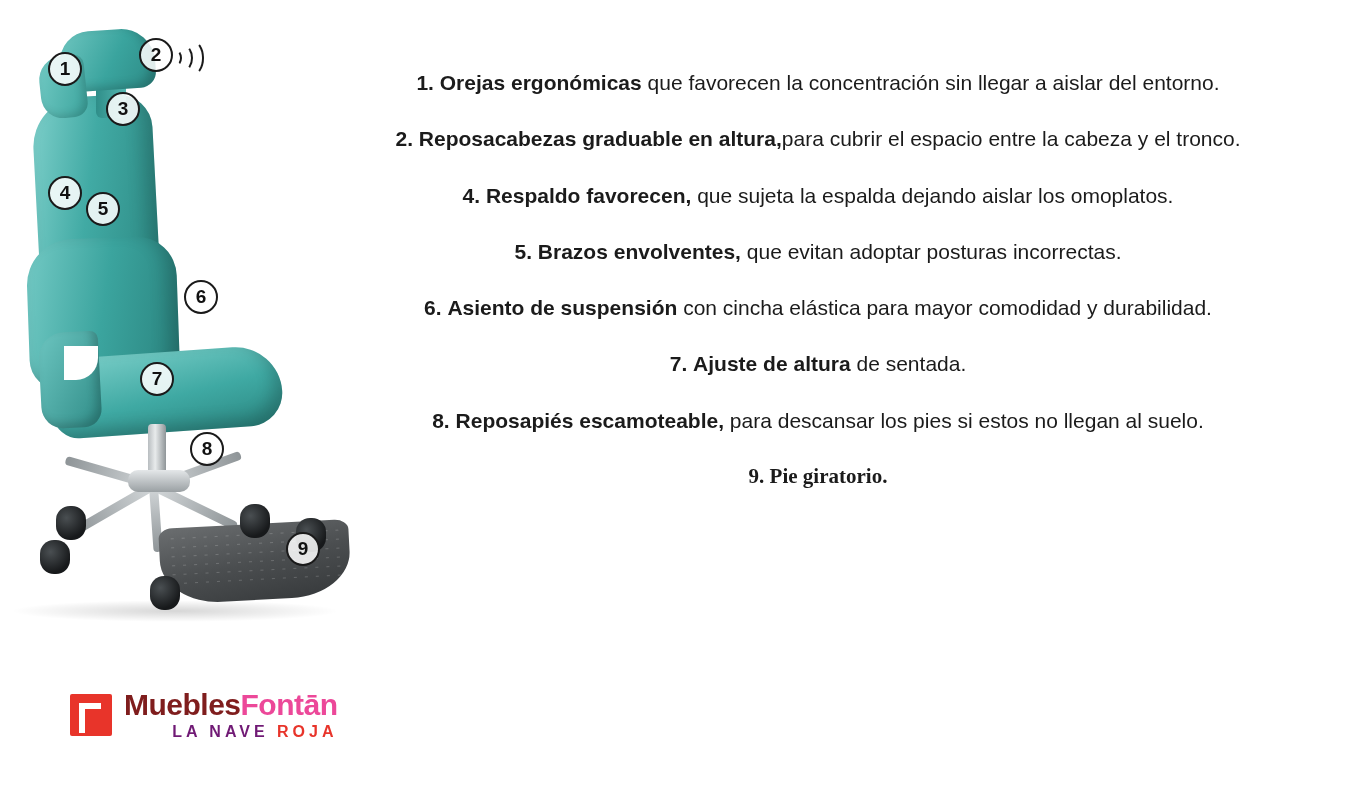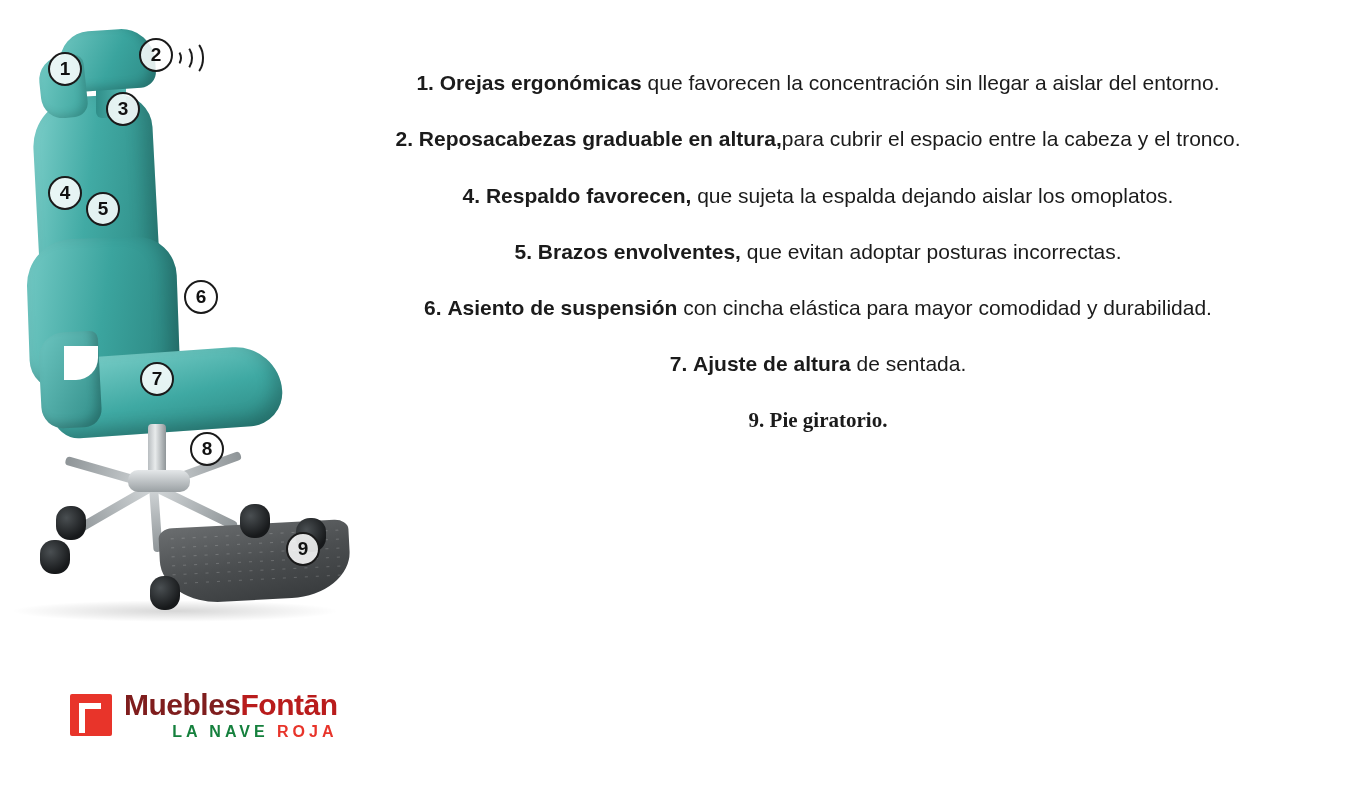--- a/index.html
+++ b/index.html
@@ -203,29 +203,29 @@
     left: 9px; top: 9px;
     width: 16px; height: 24px;
     border-left: 6px solid #ffffff;
     border-top: 6px solid #ffffff;
   }
   .logo-text { line-height: 1; }
   .logo-line1 {
     font-size: 30px; font-weight: 700; letter-spacing: -0.5px;
   }
   .logo-line1 .w1 { color: #7f1d1d; }
-  .logo-line1 .w2 { color: #b91c1c; }
+  .logo-line1 .w2 { color: #ec4899; }
   .logo-line2 {
     margin-top: 4px;
     font-size: 16px;
     letter-spacing: 4px;
     font-weight: 700;
     text-align: right;
   }
-  .logo-line2 .w1 { color: #15803d; }
+  .logo-line2 .w1 { color: #701a75; }
   .logo-line2 .w2 { color: #e8342a; }
 
   
   #features {
     position: absolute;
     left: 282px; top: 48px;
     width: 1072px;
     text-align: center;
   }
   .feature {
@@ -326,20 +326,24 @@
     <p class="feature">
       <span class="bold">6.</span>
       <span class="bold">Asiento de suspensión</span><span class="rest"> con cincha elástica para mayor comodidad y durabilidad.</span>
     </p>
 
     <p class="feature">
       <span class="bold">7.</span>
       <span class="bold">Ajuste de altura</span><span class="rest"> de sentada.</span>
     </p>
 
+    <p class="feature">
+      <span class="bold">8.</span>
+      <span class="bold">Reposapiés escamoteable,</span><span class="rest"> para descansar los pies si estos no llegan al suelo.</span>
+    </p>
 
     <p class="feature">
       <span class="bold">9.</span>
       <span class="bold">Pie giratorio.</span><span class="rest"></span>
     </p>
 
   </div>
 </div>
 
 </body></html>

